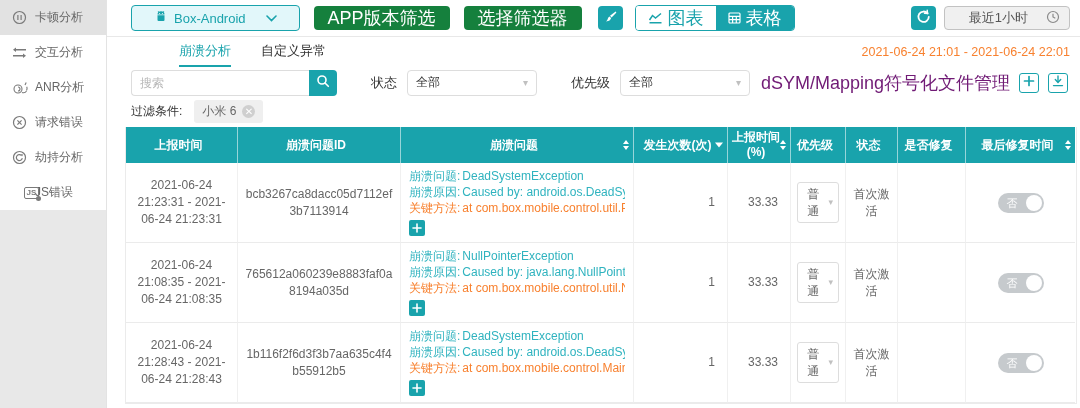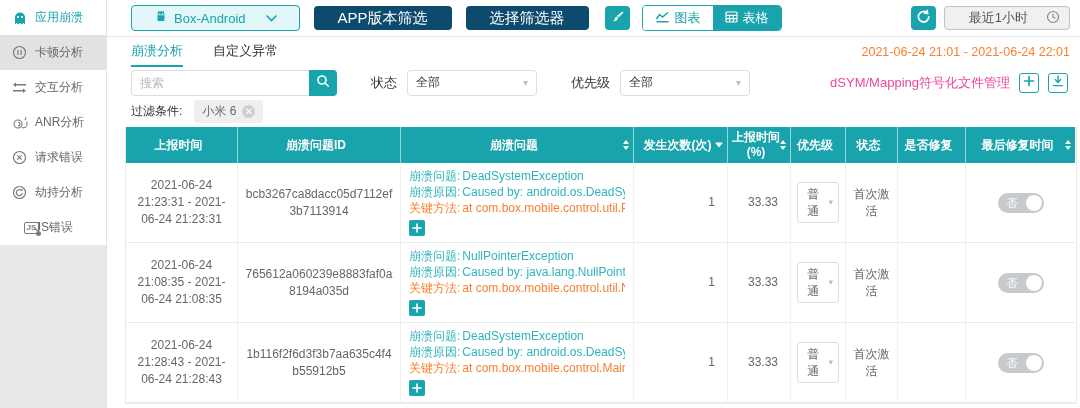--- a/index.html
+++ b/index.html
@@ -12,42 +12,42 @@
   .side-item.active{color:#19a3ac;background:#fff;}
   .side-item.hovered{background:#e2e2e2;}
   .side-filler{flex:1;background:#e8e8e8;}
   .js-badge{border:1px solid #7a7a7a;border-radius:2px;font-size:8px;font-weight:bold;color:#7a7a7a;padding:0 2px;line-height:10px;position:relative;margin-left:24px;}
   .js-badge::after{content:"";position:absolute;right:-3px;bottom:-3px;width:5px;height:5px;border-radius:50%;background:#7a7a7a;}
   
   .main{flex:1;display:flex;flex-direction:column;min-width:0;}
   .toolbar{height:36px;display:flex;align-items:center;border-bottom:1px solid #e8e8e8;padding:0 8px 0 24px;gap:0;}
   .app-select{height:24px;display:flex;align-items:center;gap:6px;padding:0 22px;background:#e2f7fa;border:1px solid #19a3ac;border-radius:4px;color:#19a3ac;font-size:13px;cursor:pointer;min-width:118px;}
   .app-select .chev{margin-left:14px;display:flex;}
-  .gray-btn{height:24px;margin-left:14px;padding:0 24px;background:#0c4a6e;border:none;border-radius:4px;color:#fff;font-size:15px;font-family:inherit;cursor:pointer;}
+  .gray-btn{height:24px;margin-left:14px;padding:0 14px;background:#15803d;border:none;border-radius:4px;color:#fff;font-size:18px;font-family:inherit;cursor:pointer;}
   .teal-icon-btn{width:25px;height:24px;margin-left:16px;background:#19a3ac;border:none;border-radius:4px;display:flex;align-items:center;justify-content:center;cursor:pointer;}
   .segmented{display:flex;height:24px;margin-left:12px;border:1px solid #19a3ac;border-radius:4px;overflow:hidden;}
-  .seg{display:flex;align-items:center;gap:5px;padding:0 12px;font-size:13px;cursor:pointer;background:#fff;color:#19a3ac;}
+  .seg{display:flex;align-items:center;gap:5px;padding:0 12px;font-size:18px;cursor:pointer;background:#fff;color:#19a3ac;}
   .seg.active{background:#19a3ac;color:#fff;}
   .spacer{flex:1;}
   .time-btn{height:24px;margin-left:8px;margin-right:2px;display:flex;align-items:center;gap:18px;padding:0 9px 0 24px;background:#f0f0f0;border:1px solid #c2c2c2;border-radius:4px;color:#555;font-size:13px;font-family:inherit;cursor:pointer;}
   
-  .tabbar{height:29px;display:flex;align-items:center;padding:0 10px 0 24px;}
+  .tabbar{height:29px;display:flex;align-items:center;padding:0 10px 0 24px;margin-left:48px;}
   .tab{font-size:13px;color:#333;margin-right:30px;cursor:pointer;height:28px;display:flex;align-items:center;border-bottom:2px solid transparent;}
   .tab.active{color:#19a3ac;border-bottom:2px solid #19a3ac;}
   .daterange{color:#f8812f;font-size:12.5px;}
   
   .filterbar{height:33px;display:flex;align-items:center;padding:0 10px 0 24px;}
   .searchwrap{display:flex;height:26px;}
   .searchwrap input{width:178px;height:26px;box-sizing:border-box;border:1px solid #ddd;border-right:none;border-radius:4px 0 0 4px;padding:0 8px;font-size:12px;font-family:inherit;color:#333;outline:none;}
   .searchwrap input::placeholder{color:#b8b8b8;}
   .search-btn{width:28px;height:26px;background:#19a3ac;border:none;border-radius:0 4px 4px 0;display:flex;align-items:center;justify-content:center;cursor:pointer;}
   .flabel{margin-left:34px;margin-right:10px;color:#333;font-size:13px;}
   .select{width:130px;height:26px;box-sizing:border-box;border:1px solid #ddd;border-radius:4px;display:flex;align-items:center;justify-content:space-between;padding:0 8px;color:#333;font-size:12px;cursor:pointer;background:#fff;}
   .select .arrow{color:#c0c0c0;font-size:10px;}
-  .symlink{color:#ec4899;font-size:13px;text-decoration:none;cursor:pointer;}
+  .symlink{color:#701a75;font-size:18px;text-decoration:none;cursor:pointer;}
   .mini-box{width:20px;height:20px;margin-left:9px;background:#fff;border:1.5px solid #19a3ac;border-radius:3px;display:flex;align-items:center;justify-content:center;cursor:pointer;padding:0;}
   
   .filtertags{height:24px;display:flex;align-items:center;padding:0 24px;color:#333;font-size:12px;gap:12px;}
   .tag{background:#efefef;border-radius:3px;padding:3px 8px;color:#666;display:flex;align-items:center;gap:6px;}
   .tag-close{width:13px;height:13px;border-radius:50%;background:#cfcfcf;color:#fff;font-size:10px;line-height:13px;text-align:center;cursor:pointer;}
   
   .table{margin:4px 0 0 18px;width:950px;border:1px solid #ebebeb;border-top:none;}
   .trow{display:grid;grid-template-columns:112px 163px 233px 94px 63px 55px 52px 68px 109px;}
   .th{background:#19a3ac;color:#fff;font-size:12px;font-weight:bold;min-height:36px;display:flex;align-items:center;justify-content:center;text-align:center;border-right:1px solid rgba(255,255,255,.55);position:relative;line-height:1.25;padding:2px 10px 2px 4px;box-sizing:border-box;}
   .th:last-child{border-right:none;}
@@ -69,30 +69,20 @@
   .toggle{width:46px;height:20px;border-radius:10px;background:#c6cacd;position:relative;cursor:pointer;}
   .toggle .t-label{position:absolute;left:9px;top:3px;color:#fff;font-size:11px;line-height:14px;}
   .toggle .t-knob{position:absolute;right:2px;top:2px;width:16px;height:16px;border-radius:50%;background:#fff;}
 </style>
 </head>
 <body>
 
 <div class="app">
 
   <aside class="sidebar">
-    <div class="side-item active">
-      <span class="sicon">
-        <svg width="16" height="16" viewBox="0 0 16 16">
-            <path d="M3 14.5 V7.5 a5 5 0 0 1 10 0 v7 l-1.66-1.4 -1.67 1.4 -1.67-1.4 -1.67 1.4 -1.66-1.4 z" fill="#19a3ac"></path>
-            <circle cx="6" cy="7" r="1" fill="#fff"></circle>
-            <circle cx="10" cy="7" r="1" fill="#fff"></circle>
-          </svg>
-      </span>
-      <span>应用崩溃</span>
-    </div>
     <div class="side-item hovered">
       <span class="sicon">
         <svg width="15" height="15" viewBox="0 0 15 15" fill="none" stroke="#7a7a7a" stroke-width="1.2">
             <circle cx="7.5" cy="7.5" r="6"></circle>
             <line x1="5.9" y1="5" x2="5.9" y2="10"></line>
             <line x1="9.1" y1="5" x2="9.1" y2="10"></line>
           </svg>
       </span>
       <span>卡顿分析</span>
     </div>

